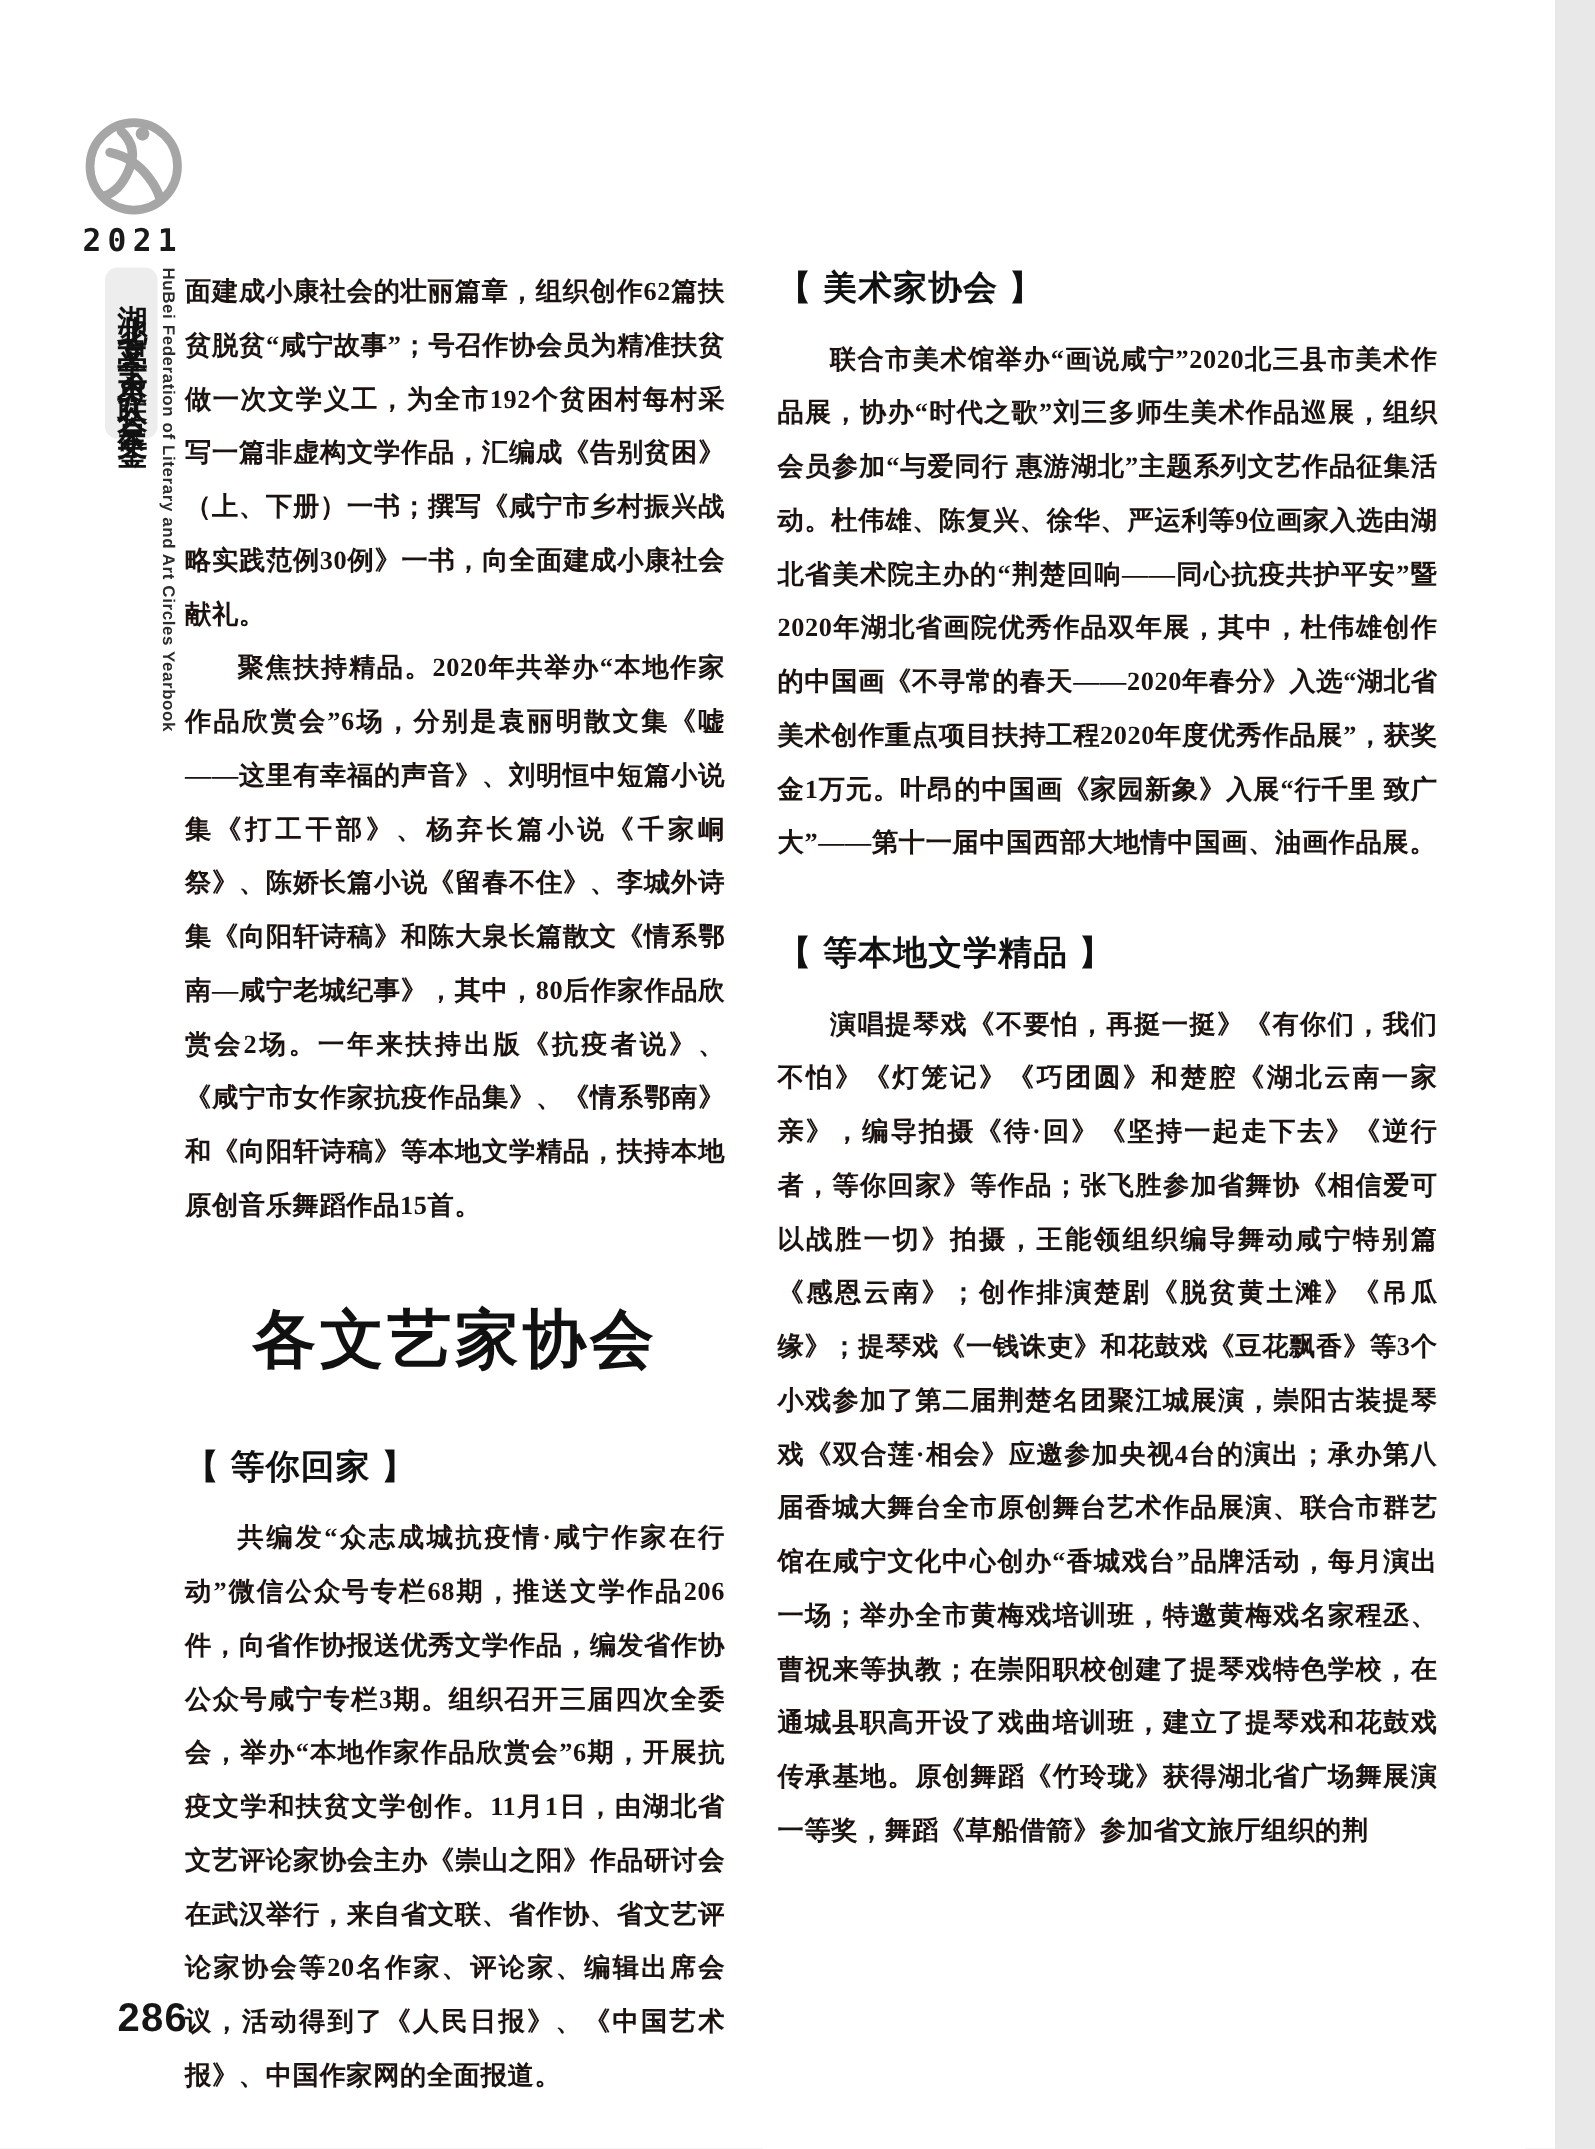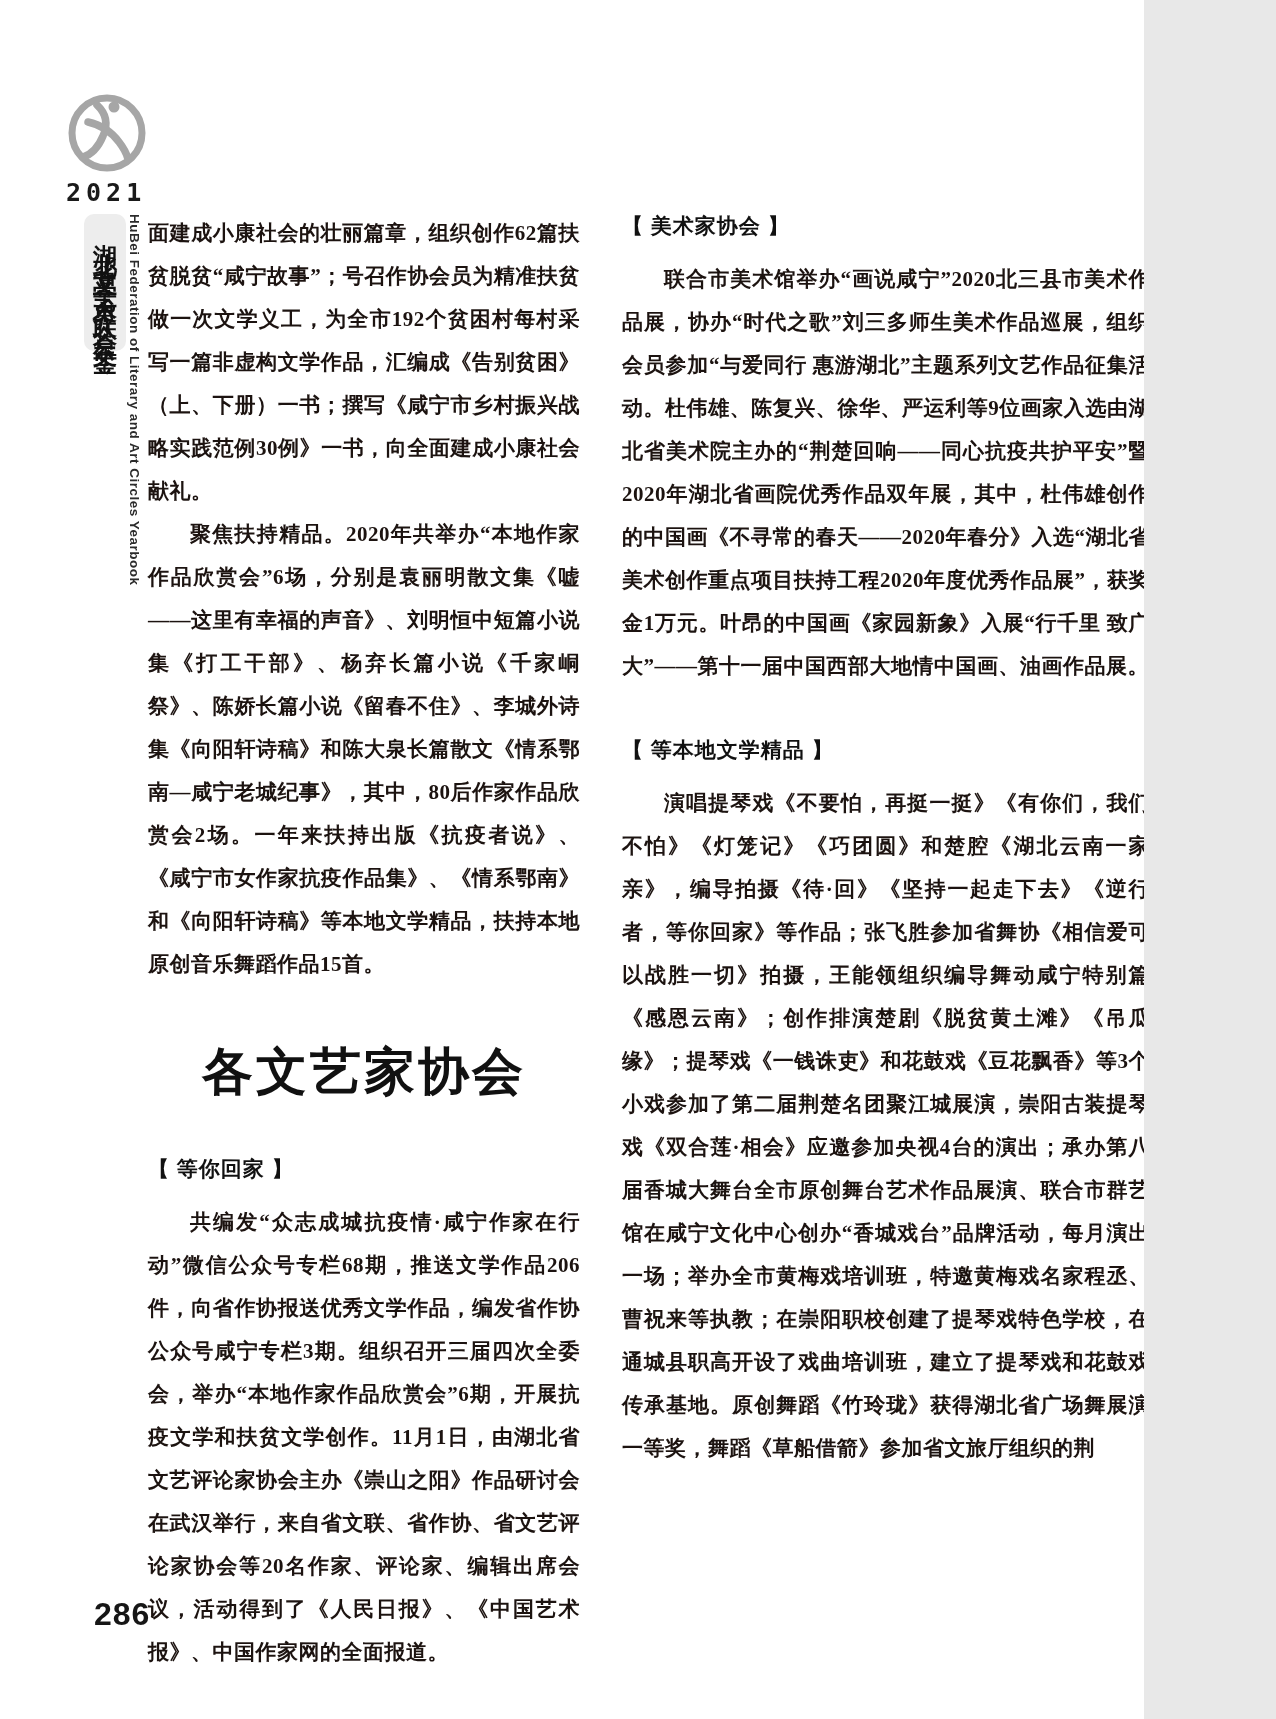--- a/index.html
+++ b/index.html
@@ -1,18 +1,18 @@
 <!DOCTYPE html>
 <html><head>
 <meta charset="utf-8">
 <style>
   html,body{margin:0;padding:0;background:#e8e8e8;}
   .page{
     position:relative;
-    width:1144px;height:1719px;
+    width:1244px;height:1719px;
     background:#ffffff;
     overflow:hidden;
     font-family:"Liberation Serif","DejaVu Serif",serif;
     color:#1c1310;
   }
   
   .logo-block{position:absolute;left:66px;top:92px;width:110px;}
   .logo-block svg{display:block;}
   .logo-year{
     margin-top:4px;
@@ -52,21 +52,21 @@
   }
   .body-text.indent{text-indent:2em;}
   .chapter-title{
     font-family:"Liberation Sans","DejaVu Sans",sans-serif;
     font-weight:700;font-size:51px;letter-spacing:3px;
     text-align:center;color:#111;
     margin:52px 0 38px 0;
   }
   .section-heading{
     font-family:"Liberation Sans","DejaVu Sans",sans-serif;
-    font-weight:700;font-size:21px;letter-spacing:1px;color:#111;
+    font-weight:700;font-size:27px;letter-spacing:1px;color:#111;
     margin:48px 0 18px 0;
   }
   .section-heading.first-right{margin-top:54px;}
   .section:first-child .section-heading{margin-top:0;}
   
   .page-number{
     position:absolute;left:94px;top:1596px;
     font-family:"Liberation Sans","DejaVu Sans",sans-serif;
     font-weight:700;font-size:32px;letter-spacing:1px;color:#161616;
   }

